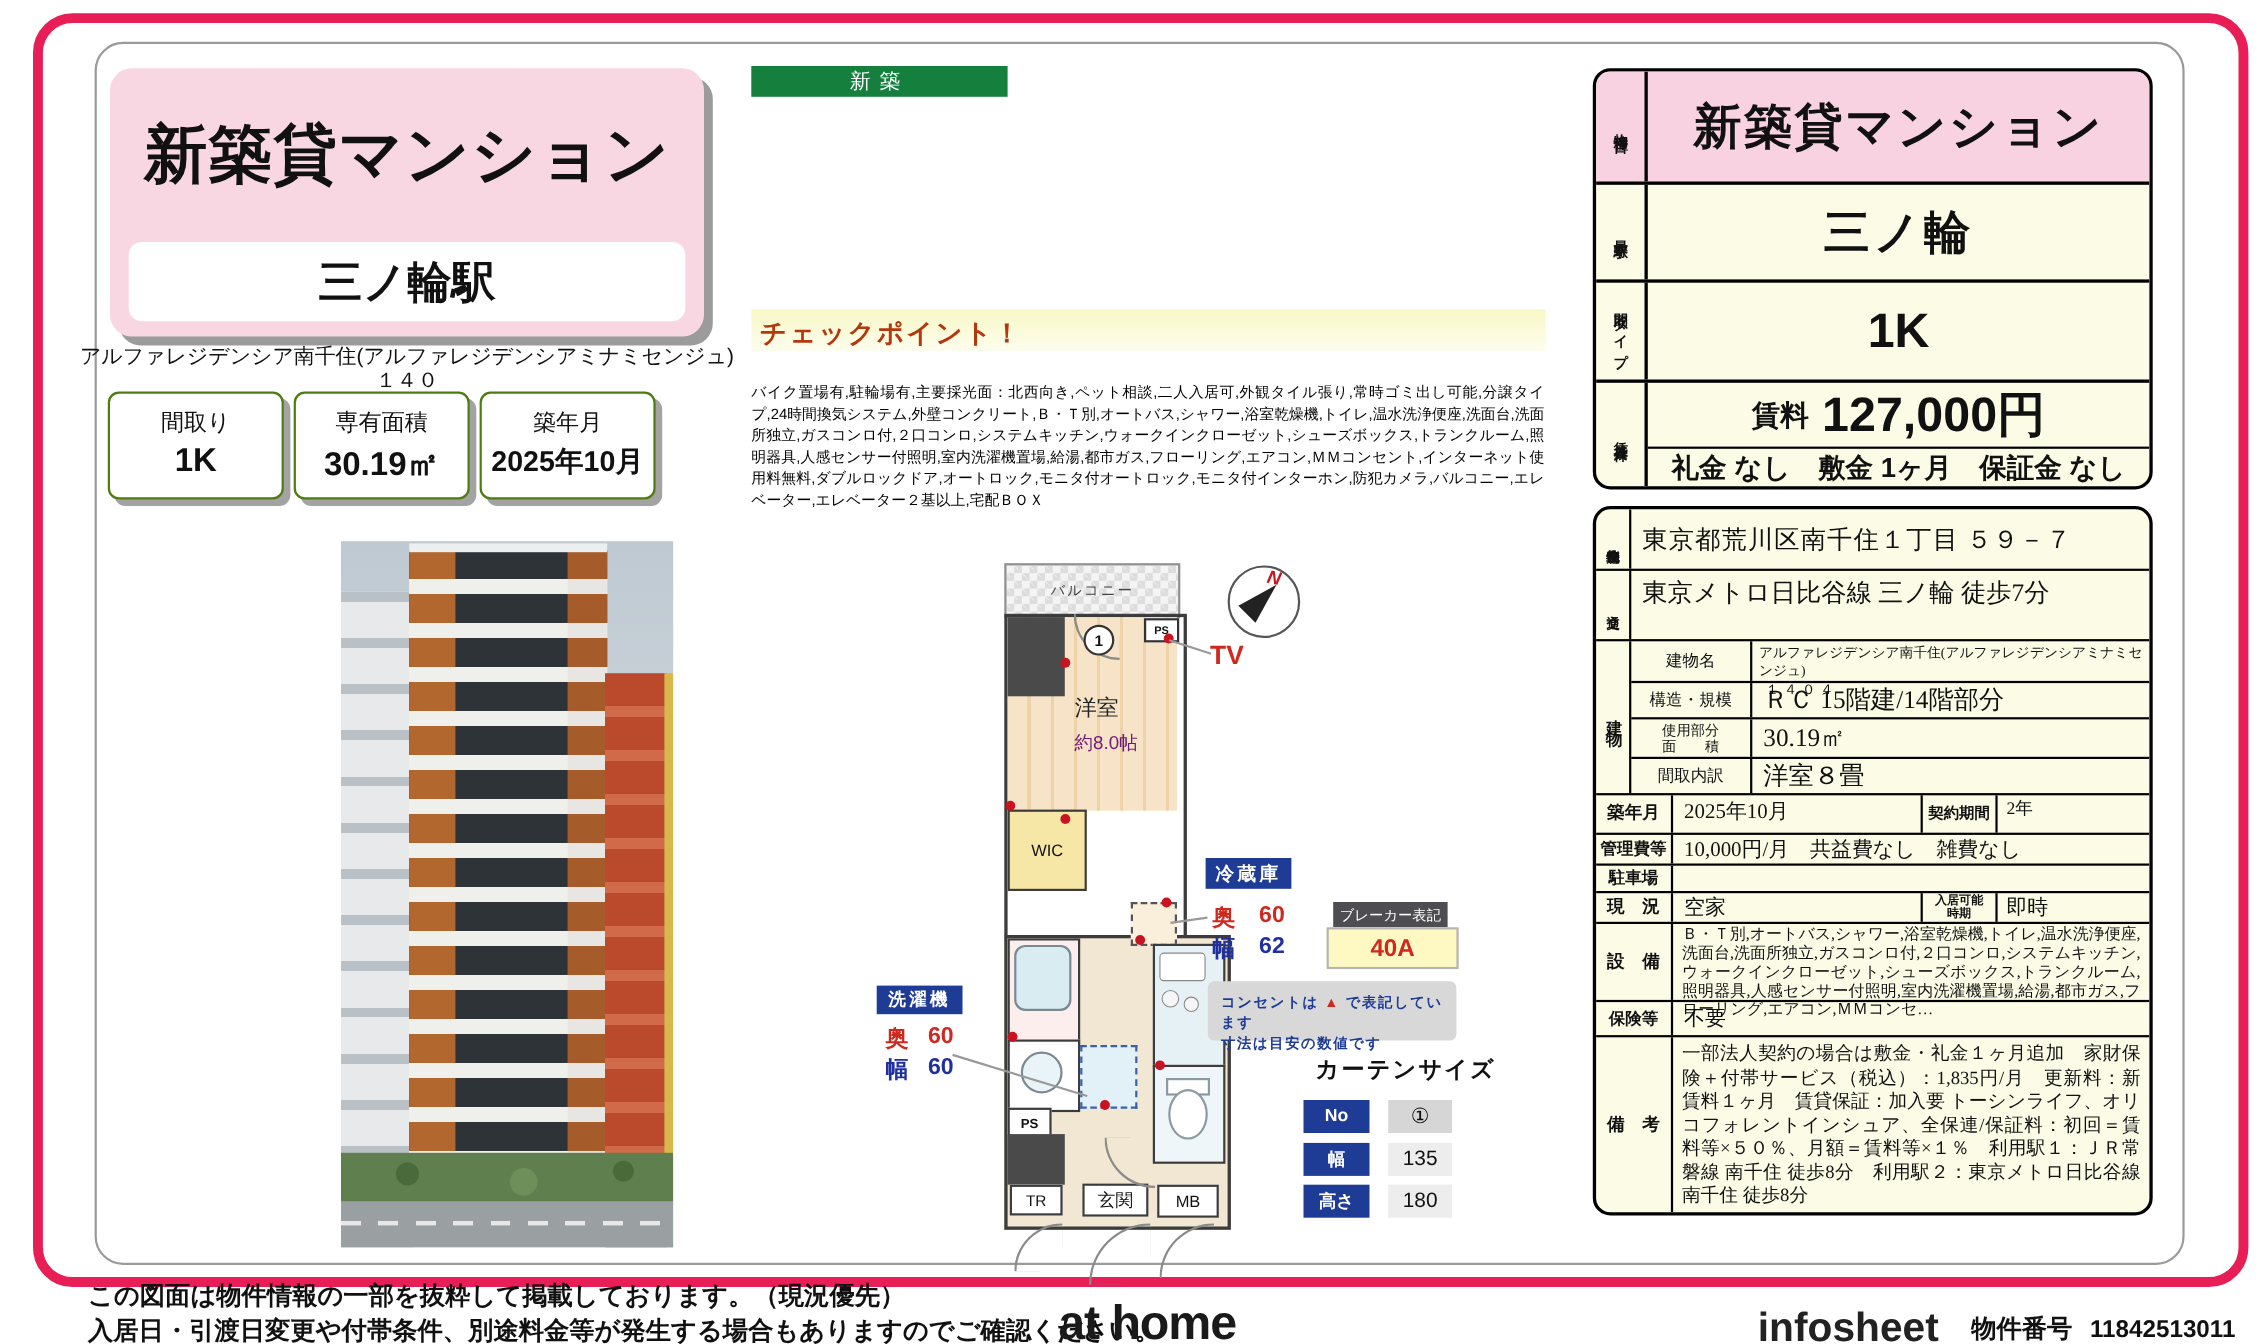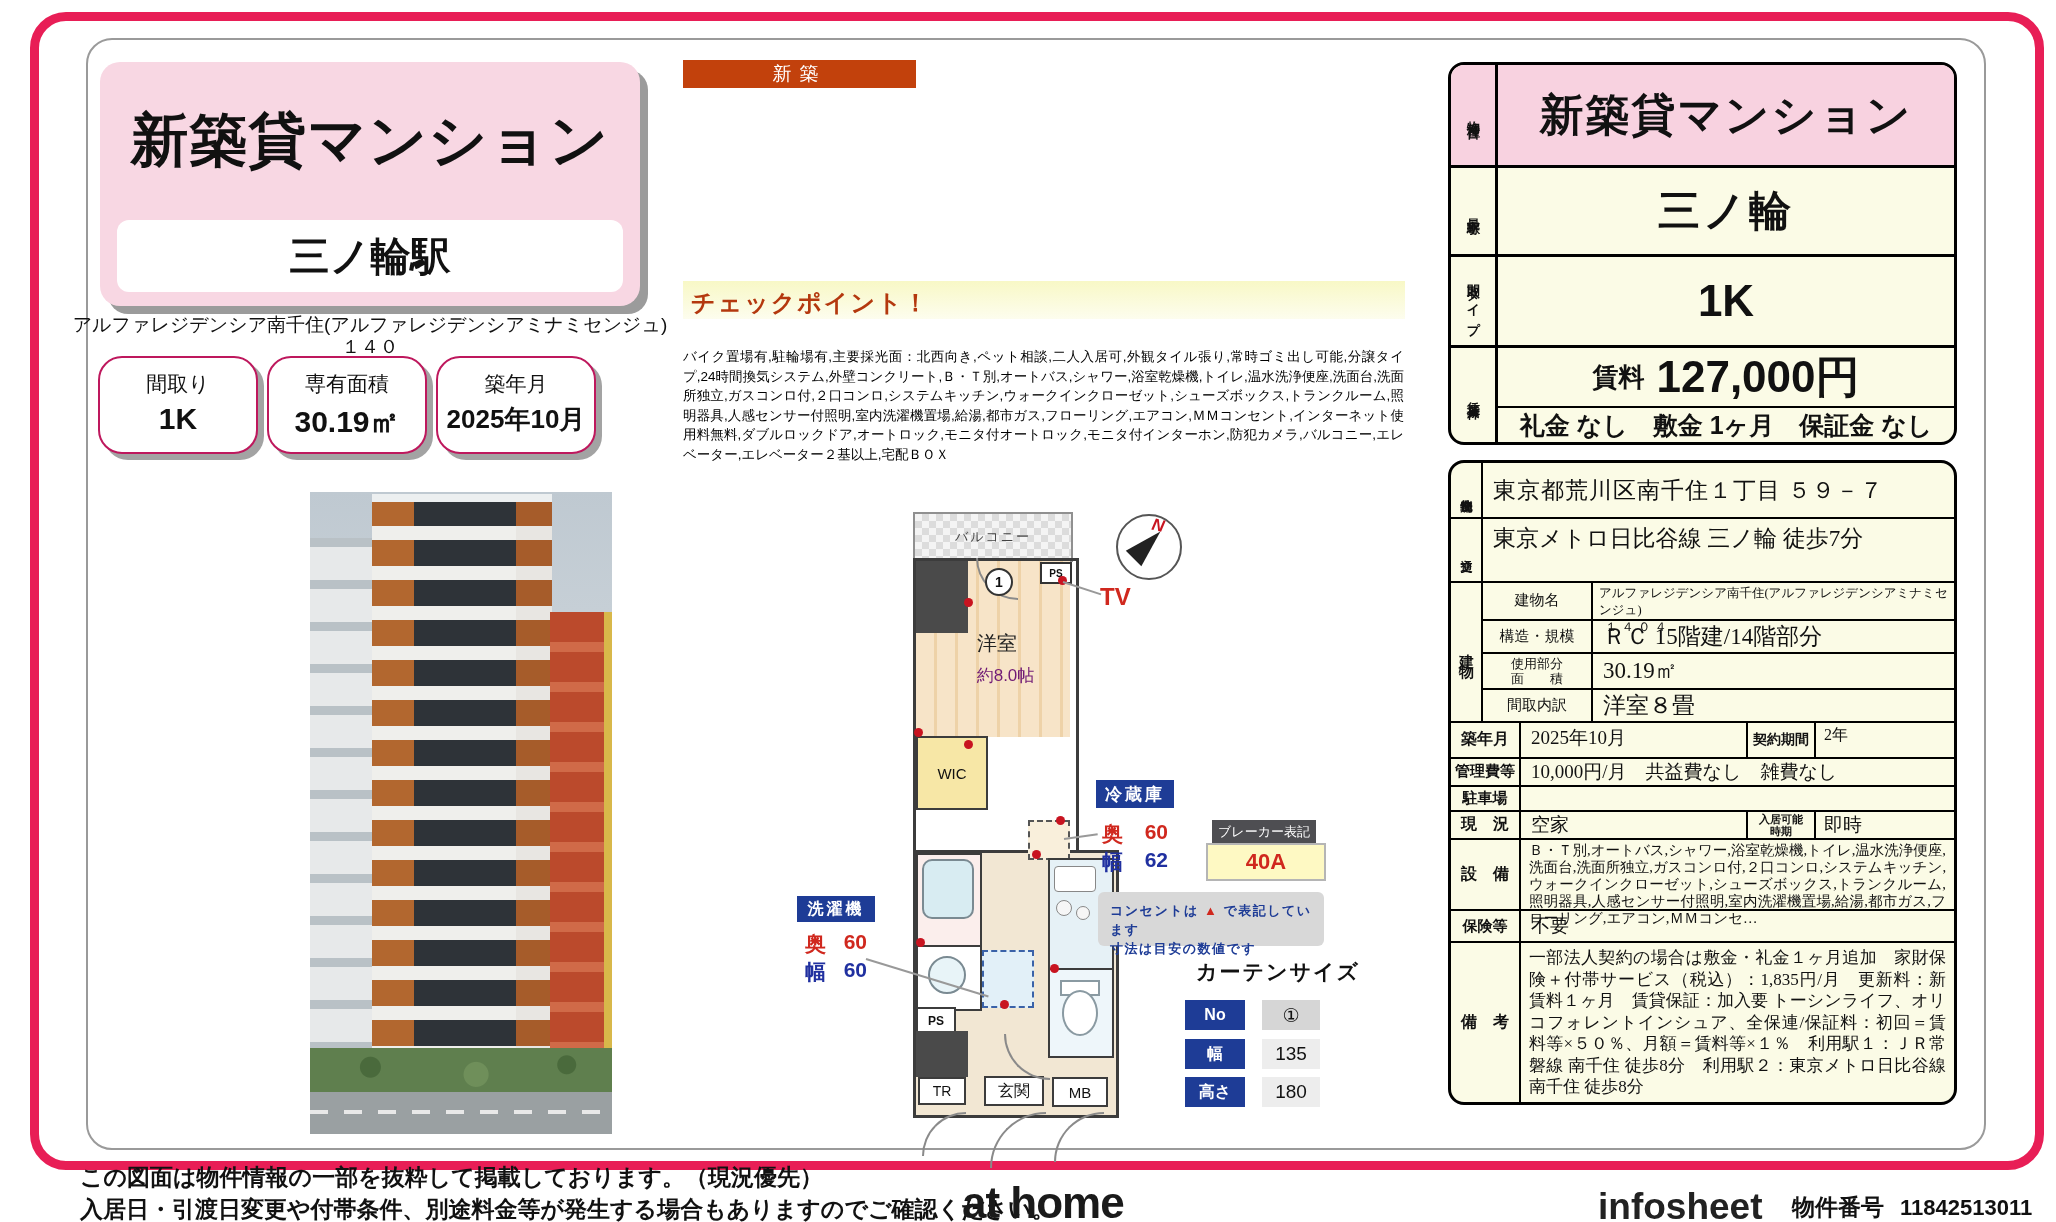--- a/index.html
+++ b/index.html
@@ -9,39 +9,39 @@
   .flex{display:flex;align-items:center;justify-content:center;}
   .serif{font-family:"Liberation Serif","DejaVu Serif",serif;}
   
   .pinkframe{left:30px;top:12px;width:1996px;height:1140px;border:9px solid #e81e56;border-radius:36px;}
   .grayframe{left:86px;top:38px;width:1896px;height:1108px;border:2px solid #9a9a9a;border-radius:26px;}
   
   .titlecard{left:100px;top:62px;width:540px;height:244px;background:#f8d7e3;border-radius:20px;box-shadow:8px 8px 0 #9b9b9b;}
   .titlecard .big{left:0;top:0;width:540px;height:158px;font-size:58px;font-weight:bold;letter-spacing:1px;}
   .titlecard .station{left:17px;top:158px;width:506px;height:72px;background:#fff;border-radius:12px;font-size:40px;font-weight:bold;}
   .propname{left:70px;top:314px;width:600px;text-align:center;font-size:19px;line-height:22px;}
-  .specbox{top:356px;width:156px;height:94px;background:#fff;border:2px solid #be185d;border-radius:24px;
+  .specbox{top:356px;width:156px;height:94px;background:#fff;border:2px solid #4d7c0f;border-radius:10px;
            box-shadow:6px 6px 0 #a3a3a3;text-align:center;}
   .specbox .lb{margin-top:12px;font-size:21px;}
   .specbox .vl{margin-top:4px;font-size:30px;font-weight:bold;}
   
   .photo{left:310px;top:492px;width:302px;height:642px;overflow:hidden;background:linear-gradient(180deg,#bfc9d1 0%,#d4dbe0 55%,#cdd4d8 100%);}
   .ph-left{left:0;top:46px;width:66px;height:596px;background:repeating-linear-gradient(180deg,#b9c1c6 0 9px,#e7e9ea 9px 42px);}
   .ph-tower{left:62px;top:8px;width:180px;height:600px;background:repeating-linear-gradient(180deg,#2e3338 0 26px,#efefec 26px 40px);}
   .ph-orange1{left:62px;top:8px;width:42px;height:600px;background:repeating-linear-gradient(180deg,#b2672f 0 26px,#efefec 26px 40px);}
   .ph-orange2{left:206px;top:8px;width:36px;height:600px;background:repeating-linear-gradient(180deg,#a65c2a 0 26px,#e8e6e2 26px 40px);}
   .ph-cap{left:62px;top:2px;width:180px;height:8px;background:#eceff0;}
   .ph-right{left:240px;top:120px;width:56px;height:522px;background:repeating-linear-gradient(180deg,#bb4a2c 0 30px,#d06a48 30px 40px);}
   .ph-sliver{left:294px;top:120px;width:8px;height:522px;background:#d8b84a;}
   .ph-green{left:0;top:556px;width:302px;height:48px;background:#5f7f4e;
      background-image:radial-gradient(circle at 20% 40%,#4a6a3c 0 10px,transparent 11px),radial-gradient(circle at 55% 55%,#6f8f5a 0 12px,transparent 13px),radial-gradient(circle at 85% 35%,#4a6a3c 0 9px,transparent 10px);}
   .ph-road{left:0;top:600px;width:302px;height:42px;background:#9aa0a2;}
   .ph-line{left:0;top:618px;width:302px;height:4px;background:repeating-linear-gradient(90deg,#e8e8e8 0 18px,transparent 18px 34px);}
   
-  .newbadge{left:683px;top:60px;width:233px;height:28px;background:#c2410c;color:#fff;font-size:19px;letter-spacing:8px;}
+  .newbadge{left:683px;top:60px;width:233px;height:28px;background:#15803d;color:#fff;font-size:19px;letter-spacing:8px;}
   .cpbar{left:683px;top:281px;width:722px;height:38px;background:linear-gradient(180deg,#f8f8c6 0%,#fdfdee 100%);}
   .cphead{left:691px;top:287px;font-size:24px;font-weight:bold;letter-spacing:2px;color:#b4380e;}
   .cpbody{left:683px;top:347px;width:721px;font-size:13.5px;line-height:19.5px;color:#000;text-align:justify;}
   
   .wall{border:3px solid #3c3c3c;}
   .thin{border:2px solid #3c3c3c;}
   .balcony{left:913px;top:512px;width:156px;height:46px;border:2px solid #909090;background-color:#f4f4f4;
      background-image:linear-gradient(45deg,#dcdcdc 25%,transparent 25%,transparent 75%,#dcdcdc 75%),linear-gradient(45deg,#dcdcdc 25%,transparent 25%,transparent 75%,#dcdcdc 75%);
      background-size:14px 14px;background-position:0 0,7px 7px;font-size:13px;color:#444;letter-spacing:2px;}
   .rtop{left:913px;top:558px;width:160px;height:292px;}

